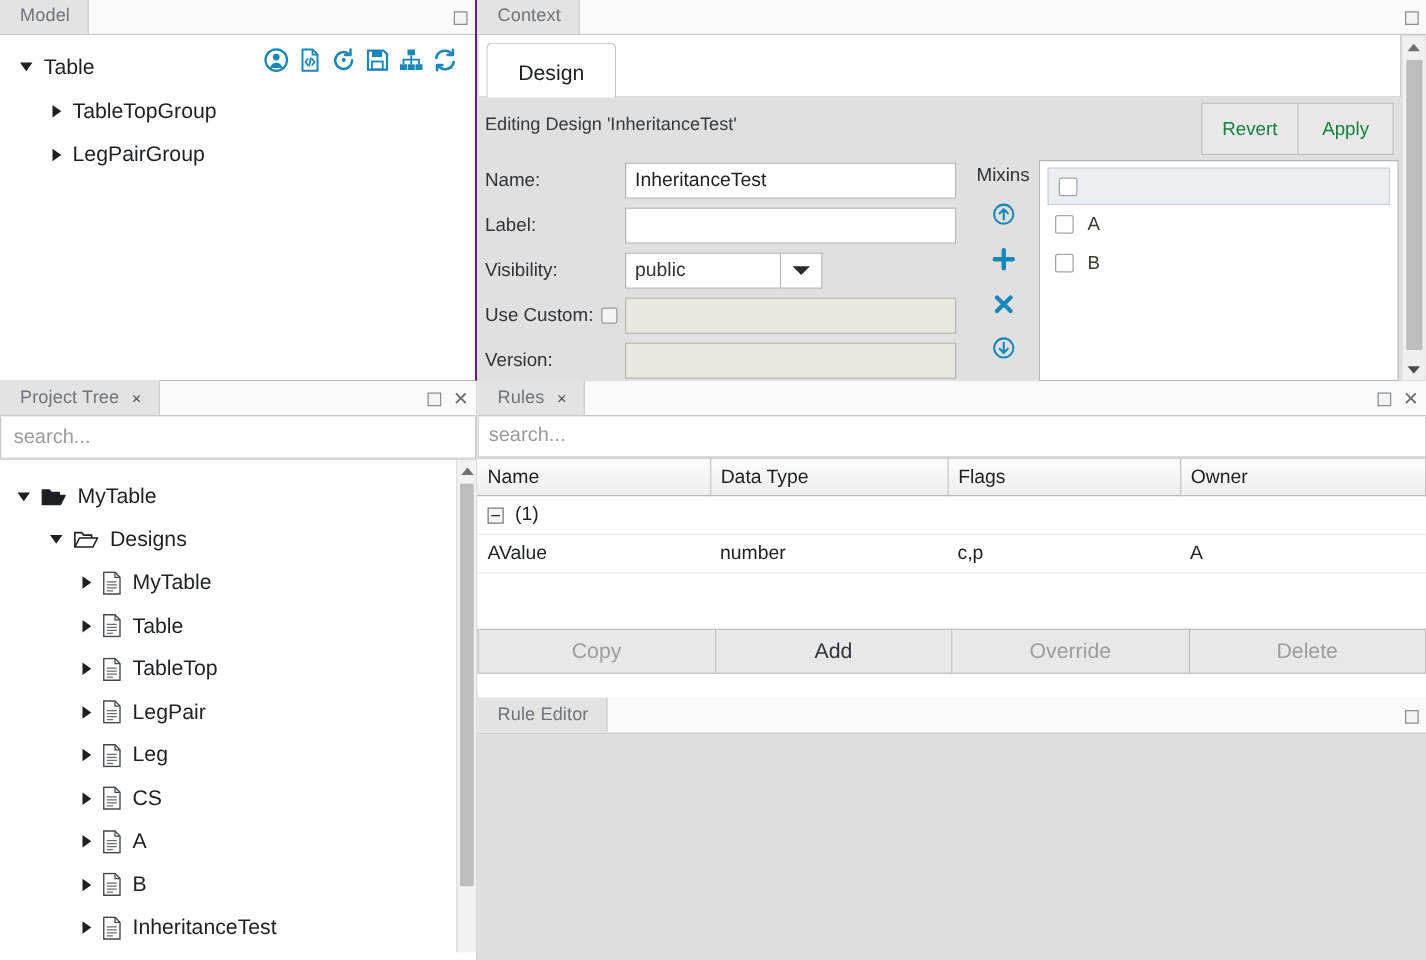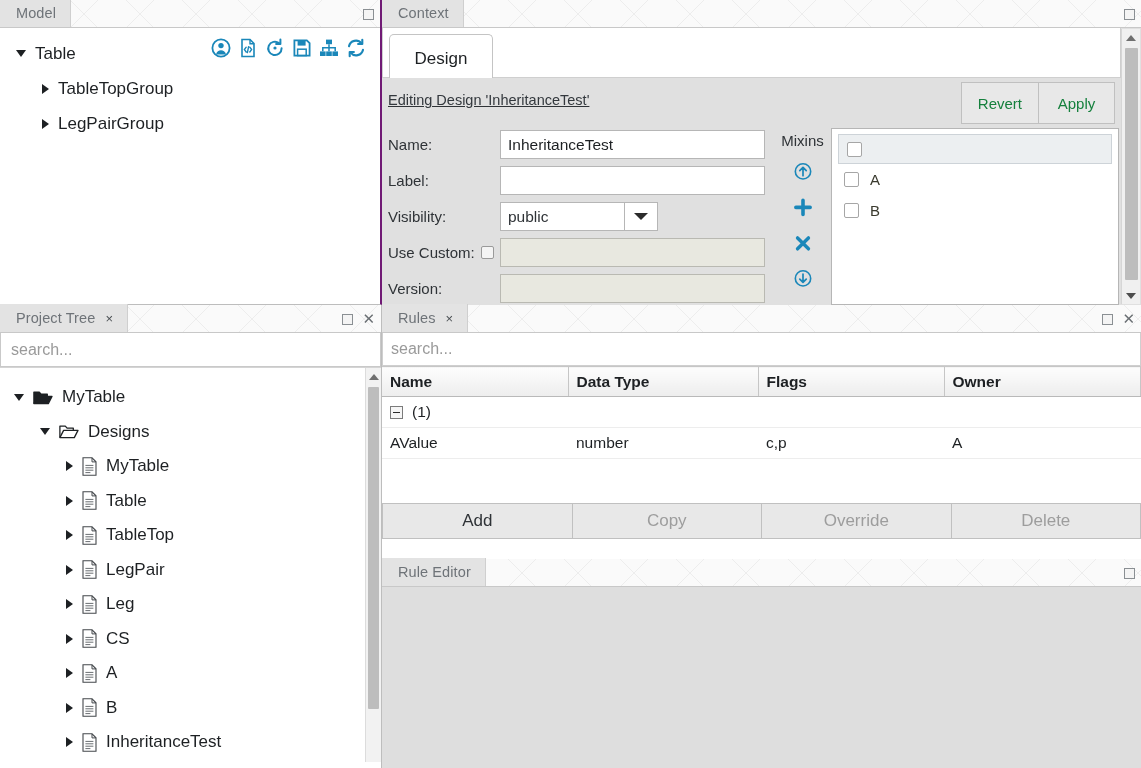--- a/index.html
+++ b/index.html
@@ -121,21 +121,21 @@
     position: absolute; left: 6px; top: 6px;
     width: 104px; height: 48px;
     background: #fff;
     border: 1px solid #c4c4c4; border-bottom: none;
     border-radius: 5px 5px 0 0;
     display: flex; align-items: center; justify-content: center;
     font-size: 17px; color: #1d2023;
   }
   .editing-bar {
     height: 44px; background: #e0e0e0; display: flex; align-items: center;
-    padding-left: 6px; position: relative; text-decoration: underline;
+    padding-left: 6px; position: relative;
   }
   .editing-text { font-size: 14.5px; color: #33383d; }
   .btn-group { position: absolute; right: 6px; top: 4px; display: flex; }
   .flat-btn {
     height: 42px; min-width: 76px; padding: 0 16px;
     background: #e8e8e8; border: 1px solid #c0c0c0;
     display: flex; align-items: center; justify-content: center;
     font-size: 15px; color: #15803d;
   }
   .flat-btn + .flat-btn { border-left: none; }
@@ -180,21 +180,21 @@
   #rules-panel { left: 382px; top: 305px; width: 759px; height: 250px; background: #f0f0f0; }
   #rules-body { height: 222px; background: #fff; }
   .rules-search {
     height: 33px; background: #fff; border: 1px solid #cfcfcf; border-top: none;
     display: flex; align-items: center; padding-left: 8px;
     font-size: 16px; color: #9a9a9a;
   }
   .rtable { width: 100%; border-collapse: collapse; table-layout: fixed; }
   .rtable th {
     height: 30px; text-align: left; padding: 0 0 0 8px;
-    font-weight: bold; font-size: 15.5px; color: #1d2023;
+    font-weight: normal; font-size: 15.5px; color: #1d2023;
     background: linear-gradient(to bottom, #fdfdfd 0%, #ededed 100%);
     border-right: 1px solid #c6c6c6; border-bottom: 1px solid #b9b9b9; border-top: 1px solid #c6c6c6;
   }
   .rtable td {
     height: 31px; padding: 0 0 0 8px; font-size: 15.5px; color: #1d2023;
     border-bottom: 1px solid #ededed;
   }
   .grp-cell { display: flex; align-items: center; gap: 9px; }
   .grp-toggle {
     width: 13px; height: 13px; border: 1px solid #7b7b7b; background: #f6f6f6;
@@ -571,22 +571,22 @@
             <tr>
               <td>AValue</td>
               <td>number</td>
               <td>c,p</td>
               <td>A</td>
             </tr>
           </tbody>
       </table>
 
       <div class="rules-btnrow" style="margin-top:44px;">
+          <div class="rules-btn disabled">Copy</div>
           <div class="rules-btn">Add</div>
-          <div class="rules-btn disabled">Copy</div>
           <div class="rules-btn disabled">Override</div>
           <div class="rules-btn disabled">Delete</div>
         </div>
     </div>
   </div>
 
   <div class="panel" id="re-panel">
     <div class="tabstrip hatched">
       <div class="tab">
         <span>Rule Editor</span>

